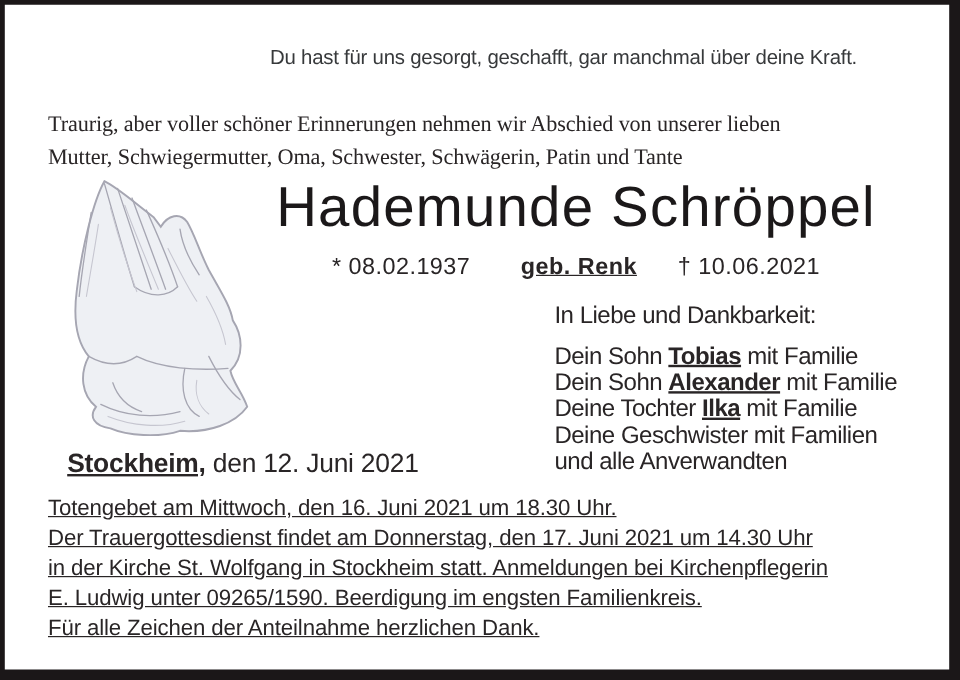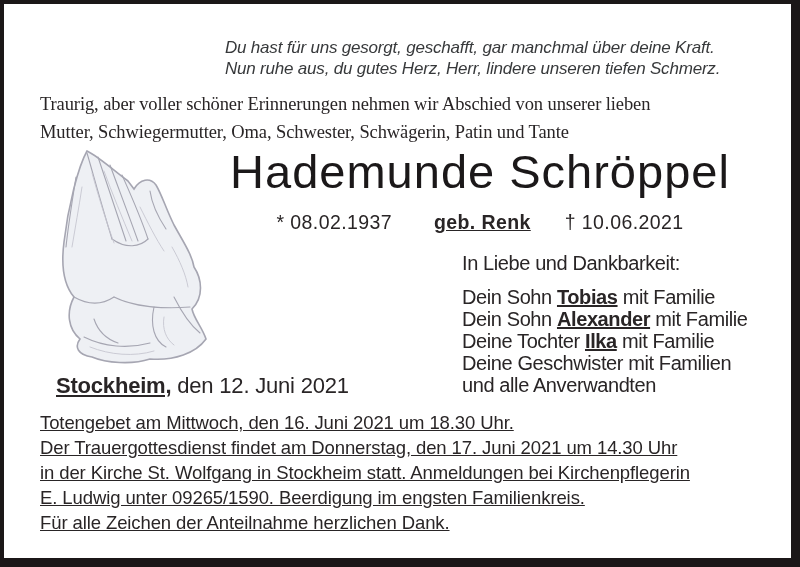--- a/index.html
+++ b/index.html
@@ -11,21 +11,20 @@
     border-style:solid;
     border-color:#1b1718;
     border-width:4px 9px 9px 4px;
     overflow:hidden;
     font-family:"Liberation Sans", sans-serif;
     color:#292526;
   }
   .abs{position:absolute;}
   .epigraph{
     left:221px;top:33px;
-    font-style:italic;
     font-size:17px;line-height:21px;
     letter-spacing:-0.2px;
     color:#37393b;
     white-space:nowrap;
   }
   .intro{
     left:36px;top:86px;
     font-size:18.5px;line-height:28px;
     letter-spacing:-0.1px;
     white-space:nowrap;
@@ -72,21 +71,20 @@
     text-decoration:underline;
   }
 </style>
 </head>
 <body>
 
 <div class="page">
 
   <div class="abs epigraph">
     <div>Du hast für uns gesorgt, geschafft, gar manchmal über deine Kraft.</div>
-    <div>Nun ruhe aus, du gutes Herz, Herr, lindere unseren tiefen Schmerz.</div>
   </div>
 
   <div class="abs intro">
     <div>Traurig, aber voller schöner Erinnerungen nehmen wir Abschied von unserer lieben</div>
     <div>Mutter, Schwiegermutter, Oma, Schwester, Schwägerin, Patin und Tante</div>
   </div>
 
   <svg class="abs hands" viewBox="0 0 160 220" aria-hidden="true">
 
     <path d="M 33,4

